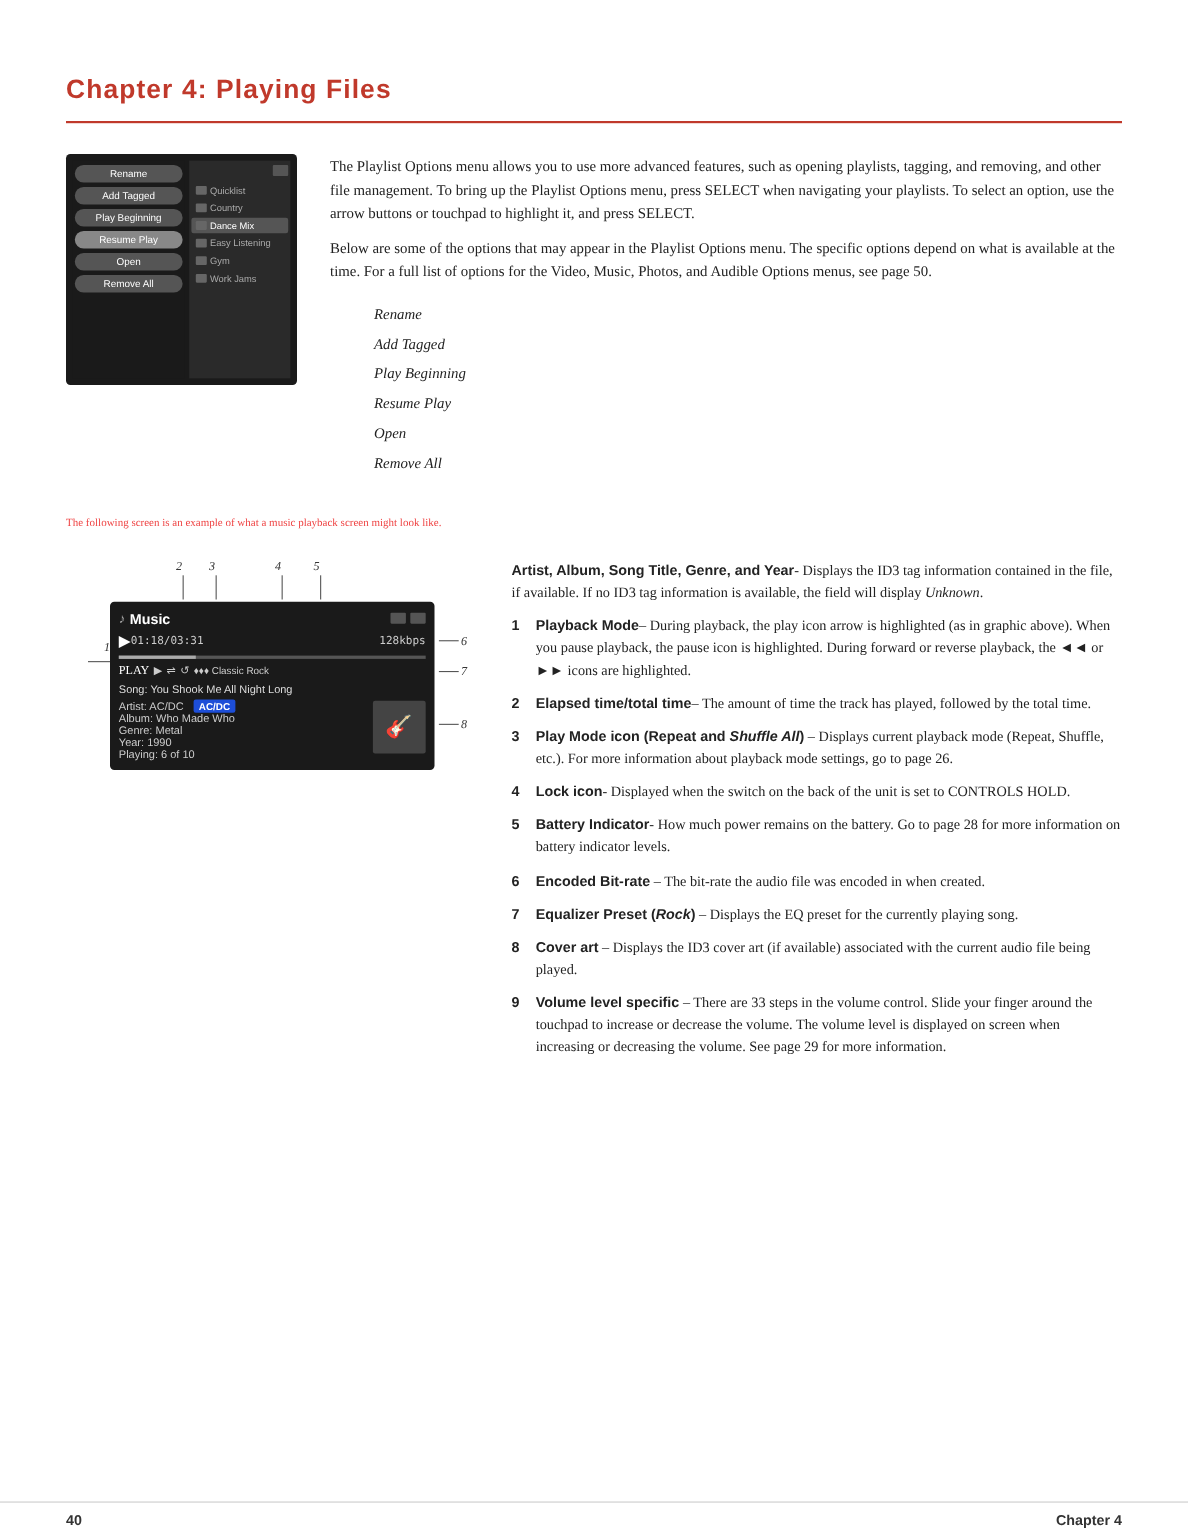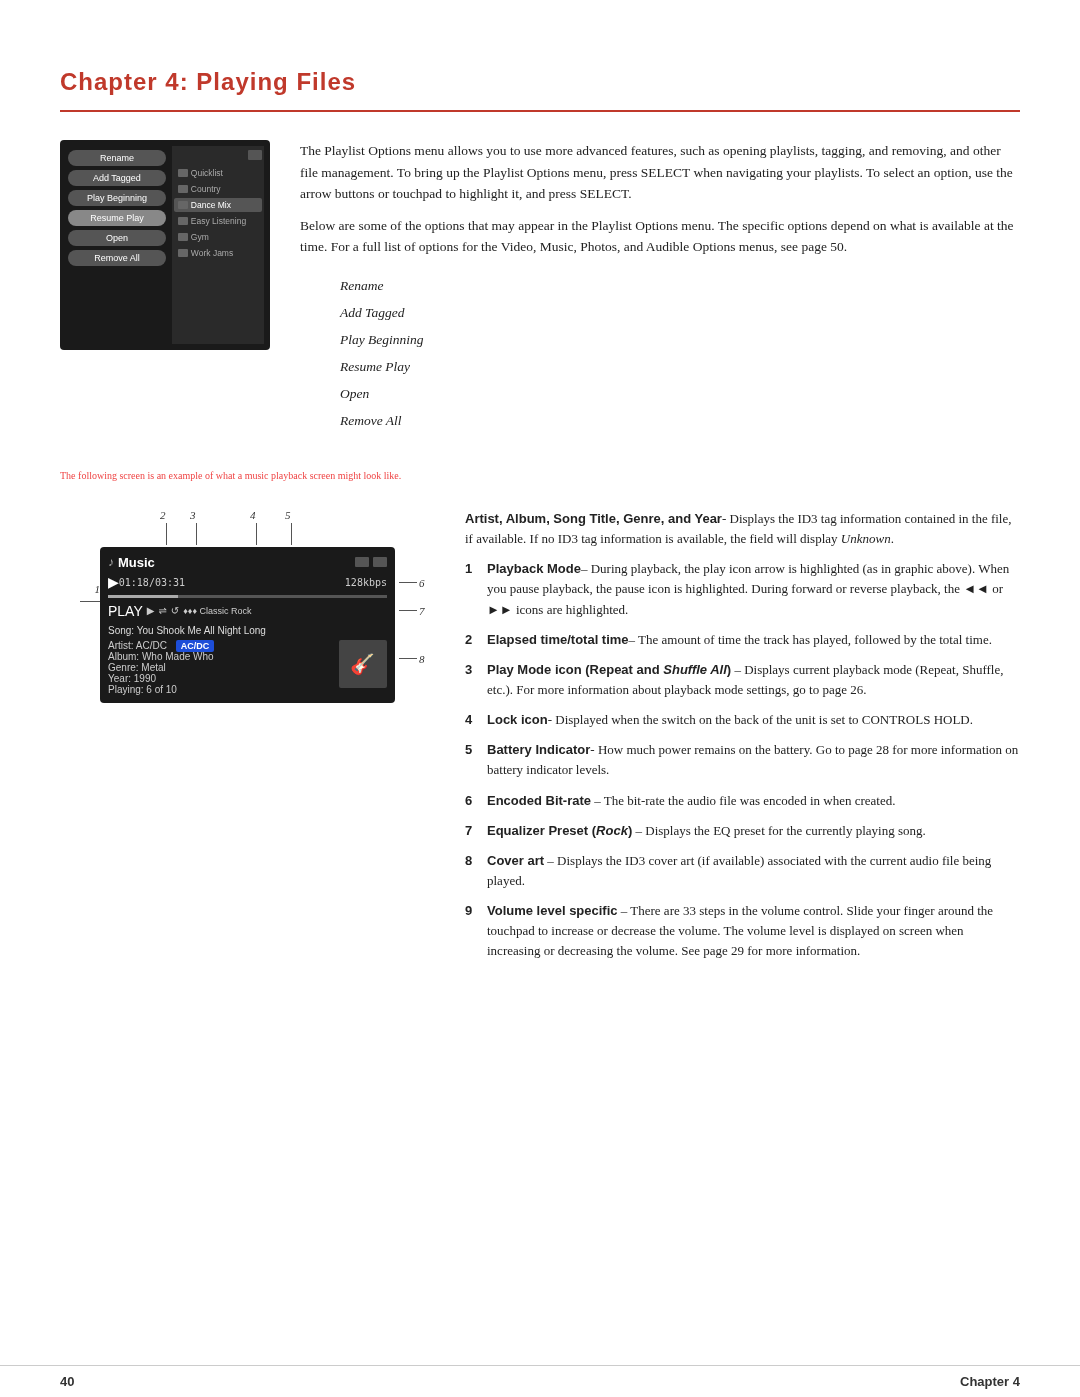--- a/index.html
+++ b/index.html
@@ -265,22 +265,22 @@
 
     .ps-controls-row {
       display: flex;
       align-items: center;
       gap: 4px;
       margin-bottom: 6px;
     }
 
     .ps-play-label {
       color: #fff;
-      font-family: Liberation Sans, sans-serif;
-      font-size: 14px;
+      font-family: Liberation Serif, serif;
+      font-size: 11px;
     }
 
     .ps-ctrl-btn {
       color: #ccc;
       font-size: 10px;
     }
 
     .ps-eq {
       color: #ccc;
       font-size: 9px;

